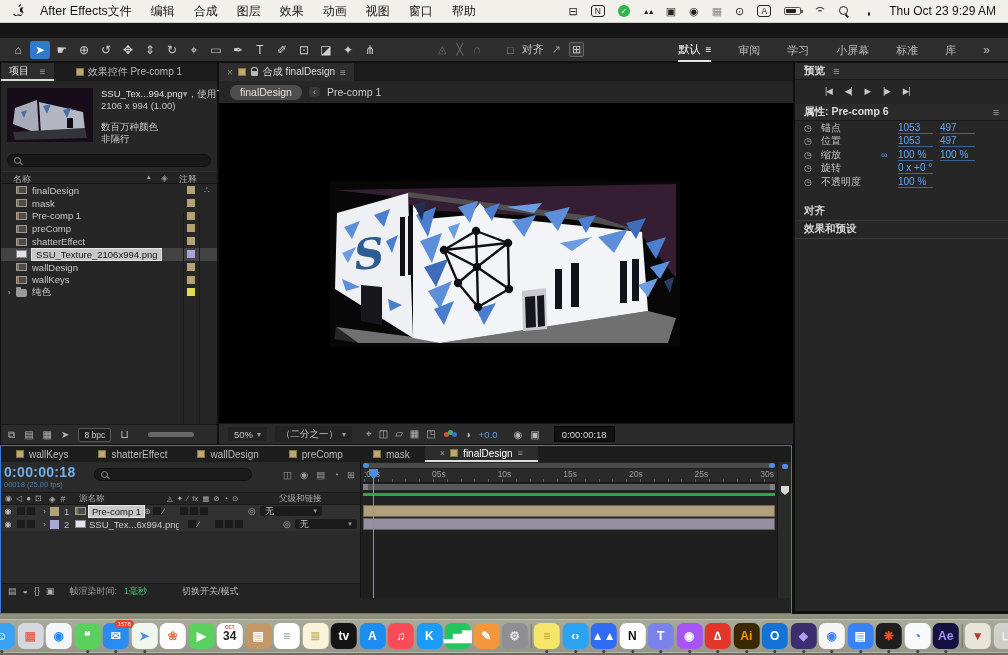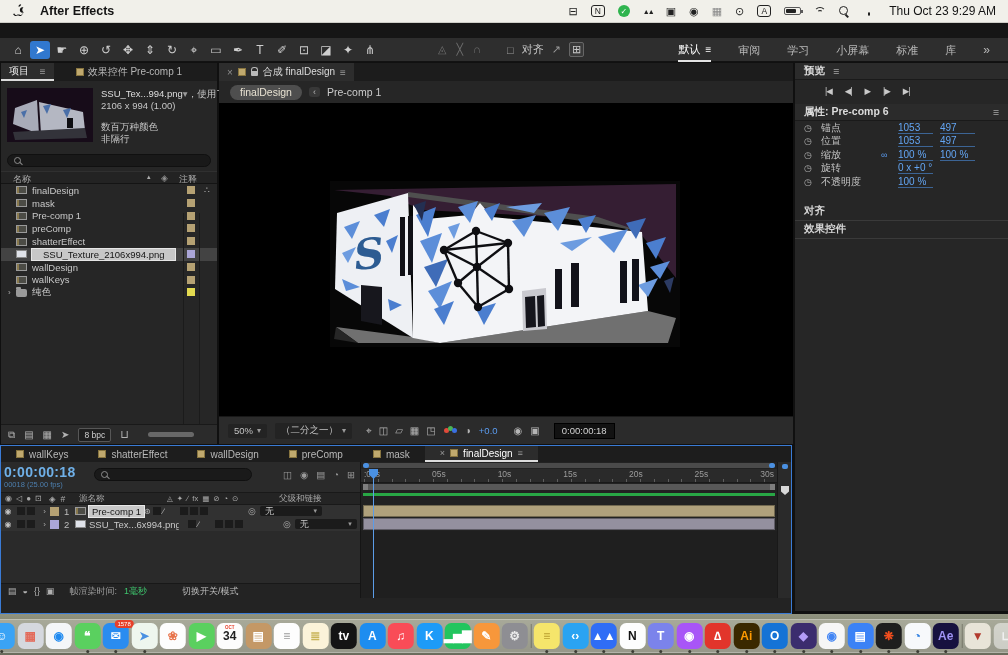--- a/index.html
+++ b/index.html
@@ -5,21 +5,21 @@
   * { margin:0; padding:0; box-sizing:border-box; }
   html,body { width:1008px; height:655px; overflow:hidden; }
   body { font-family:"Liberation Sans", sans-serif; background:#161616; position:relative; }
   .screen { position:absolute; inset:0; width:1008px; height:655px; }
 
   
   .menubar { position:absolute; left:0; top:0; right:0; height:23px; background:#f1f0ea;
     display:flex; align-items:center; padding:0 12px; font-size:12px; color:#141414;
     border-bottom:1px solid #cfcec8; z-index:50; }
   .apple { width:14px; height:15px; margin-right:14px; flex:none; }
-  .appname { font-weight:bold; font-size:12.5px; }
+  .appname { font-weight:normal; font-size:12.5px; }
   .menus { display:flex; gap:19px; }
   .menus span { cursor:default; }
   .mb-right { margin-left:auto; display:flex; align-items:center; gap:14px; }
   .sicon { display:flex; align-items:center; justify-content:center; color:#222; font-size:11px; }
   .sicon.tiny { font-size:7px; letter-spacing:-2px; }
   .sicon.dim { color:#8a8a8a; }
   .sicon.boxed { border:1.4px solid #222; border-radius:3px; width:14px; height:12px; font-size:8.5px; font-weight:bold; }
   .sicon.green { width:12px; height:12px; border-radius:50%; background:#2fb44e; color:#fff; font-size:8px; }
   .sicon.battery { width:17px; height:8px; border:1px solid #5a5a5a; border-radius:2px; position:relative; }
   .sicon.battery::before { content:""; position:absolute; left:1px; top:1px; bottom:1px; width:10px; background:#222; border-radius:1px; }
@@ -86,41 +86,41 @@
   .prow { height:12.8px; display:flex; align-items:center; font-size:9.5px; color:#c9c9c9; padding-left:7px; position:relative; }
   .prow.selected { background:#434343; }
   .pexp { width:8px; font-size:8px; color:#aaa; visibility:hidden; }
   .prow.folder .pexp { visibility:visible; }
   .picon { width:11px; height:8px; margin-right:5px; flex:none; }
   .picon.comp { background:#4c4c46; border:1px solid #9a9a9a; box-shadow:inset 2px 0 0 #8a7a4e; }
   .picon.file { background:#e0e3ea; border:1px solid #8a8a8a; }
   .picon.folder { background:#9a9a9a; border-radius:1px 2px 2px 2px; position:relative; }
   .picon.folder::before { content:""; position:absolute; top:-2px; left:0; width:5px; height:2px; background:#9a9a9a; border-radius:1px 1px 0 0; }
   .plabel { white-space:nowrap; }
-  .prow.selected .plabel { background:#c7c7c7; color:#141414; padding:0 11px; box-shadow:0 0 0 1px #e6e6e6; }
+  .prow.selected .plabel { background:#c7c7c7; color:#141414; padding:0 4px; box-shadow:0 0 0 1px #e6e6e6; }
   .pswatch { position:absolute; left:186px; width:8px; height:8px; top:2px; }
   .pnet { position:absolute; left:203px; color:#b9b9b9; font-size:9px; top:1px; }
   .pcol-line { position:absolute; top:0; bottom:0; width:1px; background:#1b1b1b; }
   .pbottom { position:absolute; left:0; right:0; bottom:0; height:20px; background:#2b2b2b; border-top:1px solid #191919;
     display:flex; align-items:center; gap:9px; padding:0 7px; color:#b2b2b2; font-size:11px; }
   .bpc { border:1px solid #575757; border-radius:2px; background:#1f1f1f; font-size:8.5px; padding:1px 5px; color:#cecece; }
   .scrollpill { width:46px; height:5px; border-radius:3px; background:#686868; margin-left:10px; }
 
   
   .comp-panel { left:219px; top:63px; width:574px; height:381px; }
   .ctabs { height:18px; background:#1c1c1c; display:flex; align-items:stretch; font-size:10px; }
   .ctab-active { display:flex; align-items:center; gap:5px; padding:0 8px; background:#2d2d2d; color:#dcdcdc; }
   .cclose { color:#8d8d8d; font-size:10px; }
   .crumbs { height:22px; display:flex; align-items:center; gap:7px; padding:0 11px; font-size:10.5px; background:#262626; }
   .crumb-pill { background:#4e4e4e; border-radius:9px; padding:1.5px 10px; color:#e8e2d2; }
   .crumb-sep { background:#383838; border-radius:3px; padding:0 4px; color:#b5b5b5; font-size:9px; }
   .crumb2 { color:#cccccc; }
   .cviewer { position:absolute; top:40px; left:0; right:0; bottom:21px; background:#000; overflow:hidden; }
   .stage { position:absolute; left:111px; top:78px; width:350px; height:166px; }
-  .cbottom { position:absolute; left:0; right:0; bottom:0; height:28px; background:#2b2b2b; border-top:1px solid #181818;
+  .cbottom { position:absolute; left:0; right:0; bottom:0; height:21px; background:#2b2b2b; border-top:1px solid #181818;
     display:flex; align-items:center; gap:8px; padding:0 9px; font-size:9.5px; color:#c3c3c3;text-align:right; }
   .csel { display:flex; align-items:center; gap:4px; background:#232323; border-radius:2px; padding:1.5px 6px; }
   .csel .dd { font-size:8px; color:#9a9a9a; }
   .cic { font-size:10px; color:#b5b5b5; }
   .chan { position:relative; width:13px; height:9px; flex:none; }
   .chan i { position:absolute; width:5px; height:5px; border-radius:50%; }
   .expo-val { color:#5b9cf0; }
   .ctc { background:#121212; border:1px solid #000; padding:1.5px 7px; color:#d2d2d2; margin-left:6px; }
 
   
@@ -238,20 +238,32 @@
 </head>
 <body>
 
 <div class="screen">
 
   <div class="menubar">
     <svg class="apple" viewBox="0 0 14 16">
       <path fill="#141414" d="M9.5 1.2c-.1.9-.5 1.7-1.1 2.3-.6.6-1.5 1-2.3.9-.1-.8.4-1.7 1-2.3.6-.6 1.6-1 2.4-.9zM12.6 11.7c-.4 1-.6 1.4-1.2 2.3-.8 1.2-1.9 2.7-3.2 2.7-1.2 0-1.5-.8-3.1-.8s-2 .8-3.1.8C.7 16.7-.3 15.3-1 14.1l1.6-.9c.9 1.4 1.6 2 2.4 2 .9 0 1.3-.7 3-.7s2 .7 3 .7c1 0 1.8-.9 2.6-2.1.3-.5.5-.8.7-1.4h-1.7zM10.9 5.1c-1.7 0-3.1 1.5-3.1 3.6 0 2.3 1.6 3.5 3.2 3.5.5 0 1.2-.2 1.8-.6-1.1-.7-1.8-1.9-1.8-3.2 0-1.2.6-2.3 1.5-2.9-.5-.3-1.1-.4-1.6-.4z" transform="translate(1.5 -0.8) scale(0.82)"></path>
     </svg>
     <span class="appname">After Effects</span>
+    <div class="menus">
+
+    <span>文件</span>
+        <span>编辑</span>
+        <span>合成</span>
+        <span>图层</span>
+        <span>效果</span>
+        <span>动画</span>
+        <span>视图</span>
+        <span>窗口</span>
+        <span>帮助</span>
+      </div>
     <div class="mb-right">
       <div style="display:flex;align-items:center;gap:13px">
 
           <span class="sicon plain">
             <b style="font-weight:normal">⊟</b>
             <i></i>
             <i></i>
           </span>
 
           <span class="sicon boxed">
@@ -736,21 +748,21 @@
           <span class="psw">◷</span>
           <span class="plab2">不透明度</span>
           <span class="chain">∞</span>
           <span class="val">100 %</span>
 
         </div>
       </div>
     <div class="side-secs">
 
     <div class="side-sec">对齐</div>
-        <div class="side-sec">效果控件</div>
+        <div class="side-sec">效果和预设</div>
       </div>
   </div>
 
   <div class="panel timeline">
     <div class="ttabs">
 
         <div class="ttab">
 
           <span class="tan-icon"></span>
           <span>wallKeys</span>

